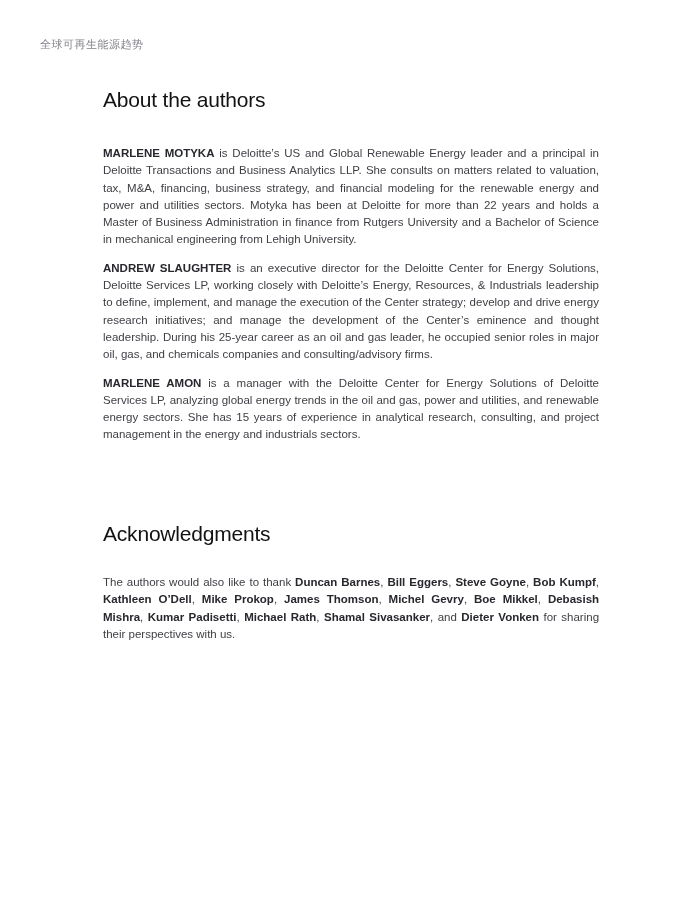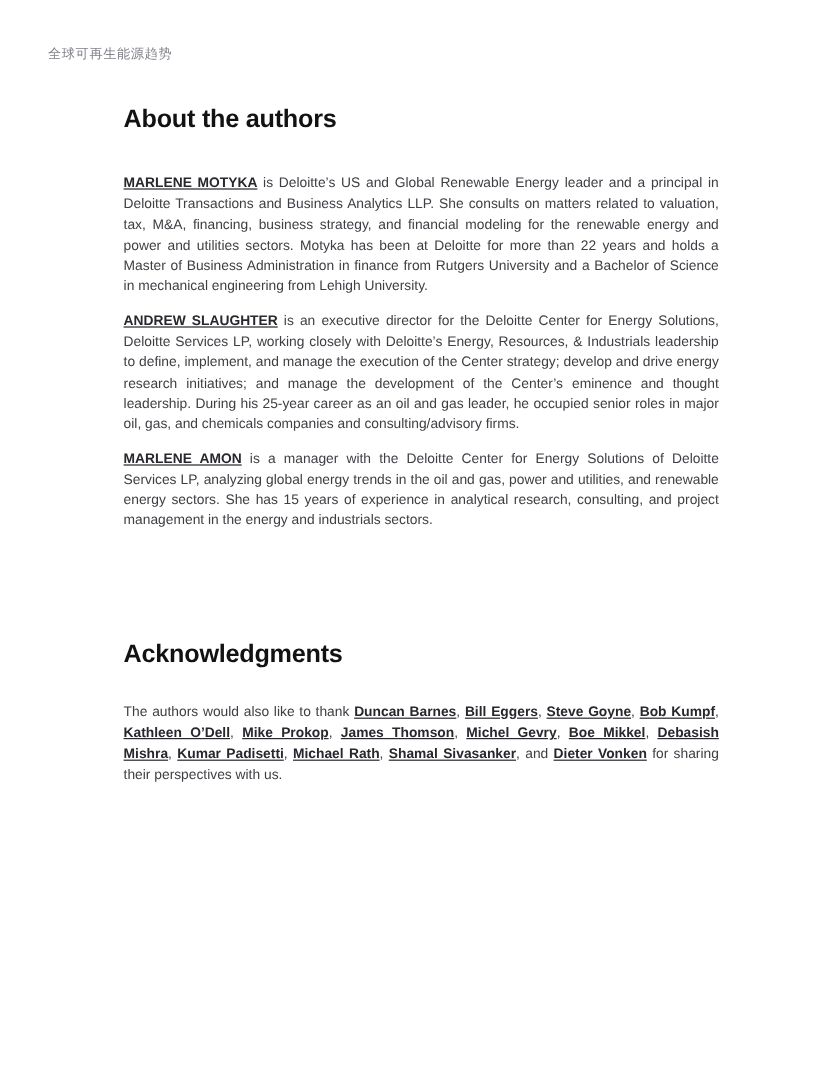--- a/index.html
+++ b/index.html
@@ -29,37 +29,36 @@
     position: absolute;
     left: 103px;
     width: 496px;
   }
   .section-about { top: 86px; }
   .section-ack   { top: 520px; }
   .section-title {
     margin: 0 0 31px 0;
     font-size: 21px;
     line-height: 28px;
-    font-weight: 700;
+    font-weight: 400;
     letter-spacing: -0.2px;
     color: #121212;
   }
-  .section-ack .section-title { margin-bottom: 26px; margin-top: 12px; }
+  .section-ack .section-title { margin-bottom: 26px; }
   .body-par {
     margin: 0 0 11px 0;
     font-size: 11.5px;
     line-height: 17.3px;
     text-align: justify;
     color: #3e3e44;
   }
   .section-ack .body-par { margin-bottom: 14px; }
   .body-par .bold {
     font-weight: 700;
     color: #27272d;
-    text-decoration: underline;
   }
   .footer-divider {
     position: absolute;
     top: 841px;
     left: 290px;
     width: 119px;
     height: 1.5px;
     background: #9b9ba3;
   }
   .page-number {

